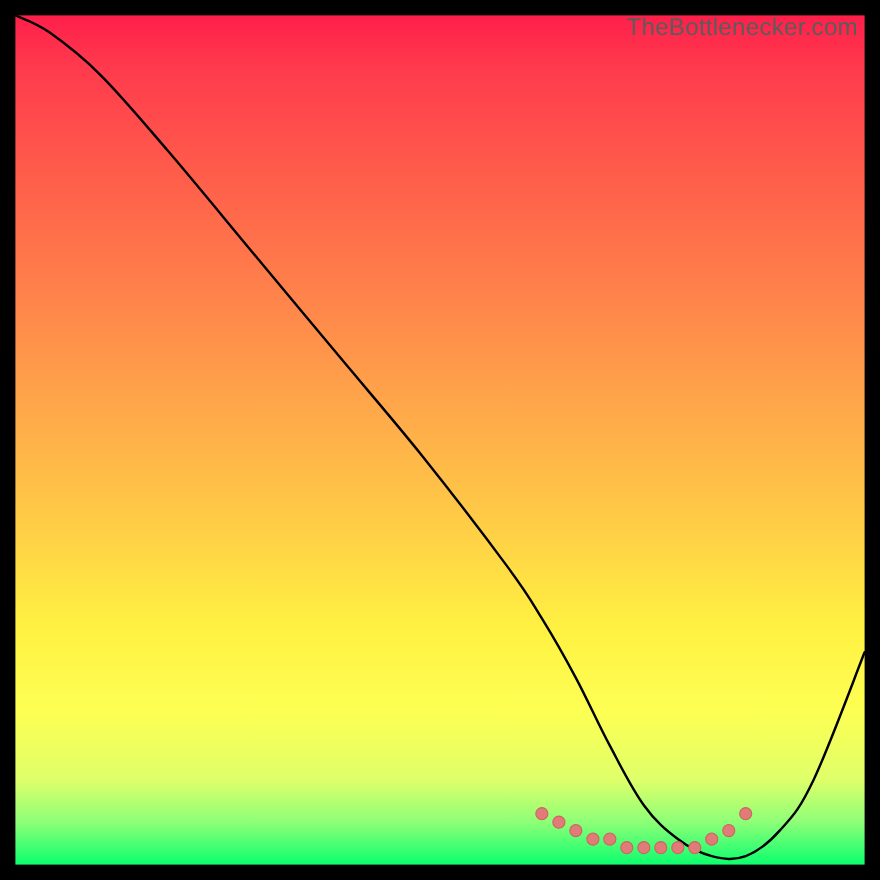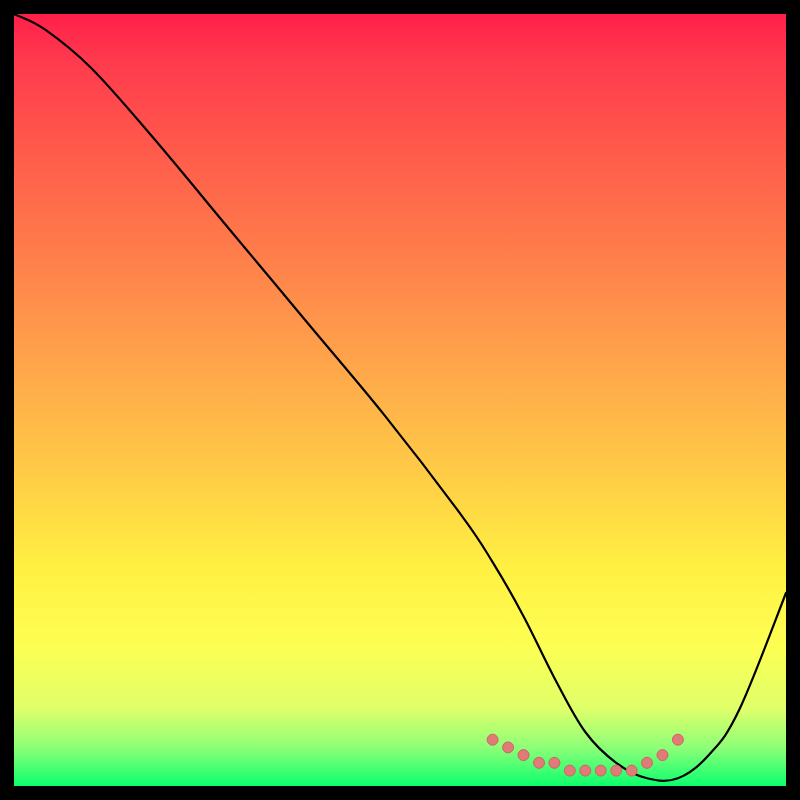--- a/index.html
+++ b/index.html
@@ -82,15 +82,16 @@
           <circle cx="571.3" cy="756.6" r="5.5" fill="#e07b78" stroke="#cf6362" stroke-width="1"></circle>
           <circle cx="586.7" cy="756.6" r="5.5" fill="#e07b78" stroke="#cf6362" stroke-width="1"></circle>
           <circle cx="602.2" cy="756.6" r="5.5" fill="#e07b78" stroke="#cf6362" stroke-width="1"></circle>
           <circle cx="617.6" cy="756.6" r="5.5" fill="#e07b78" stroke="#cf6362" stroke-width="1"></circle>
           <circle cx="633.0" cy="748.8" r="5.5" fill="#e07b78" stroke="#cf6362" stroke-width="1"></circle>
           <circle cx="648.5" cy="741.1" r="5.5" fill="#e07b78" stroke="#cf6362" stroke-width="1"></circle>
           <circle cx="663.9" cy="725.7" r="5.5" fill="#e07b78" stroke="#cf6362" stroke-width="1"></circle>
         </g>
     </svg>
 
+    <div class="watermark">TheBottlenecker.com</div>
   </div>
 
 </div>
 
 </body></html>

